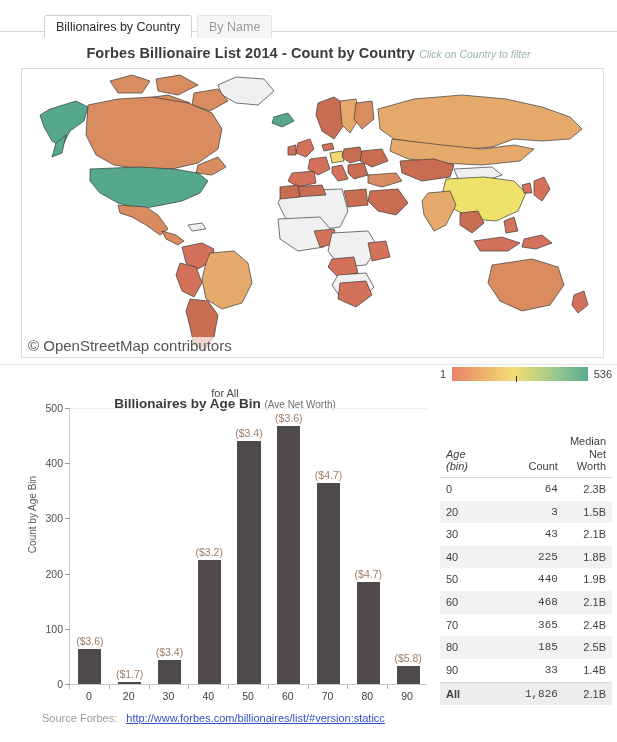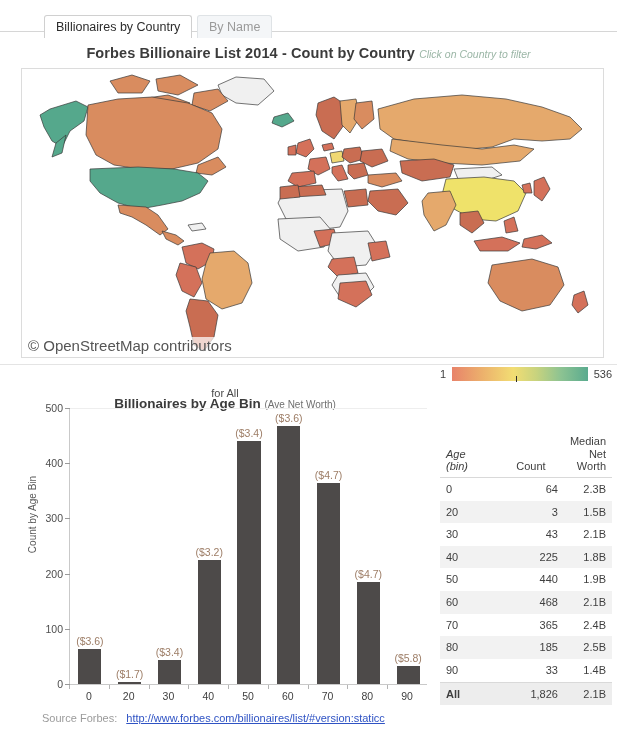--- a/index.html
+++ b/index.html
@@ -264,28 +264,28 @@
   }
   .tbl th {
     font-weight: normal;
     padding: 1px 6px 4px 6px;
     border-bottom: 1px solid #d9d9d9;
     vertical-align: bottom;
     line-height: 1.15;
     color: #3f3f3f;
   }
   .tbl th.c-age   { text-align: left;  width: 46px; font-style: italic; }
-  .tbl th.c-count { width: 54px; }
+  .tbl th.c-count { text-align: right; width: 54px; }
   .tbl th.c-mnw   { text-align: right; }
   .tbl td {
     padding: 5px 6px;
     line-height: 1.15;
   }
   .tbl td.c-age   { text-align: left; }
-  .tbl td.c-count { text-align: right; }
+  .tbl td.c-count { text-align: right; font-family: Liberation Mono, monospace; }
   .tbl td.c-mnw   { text-align: right; }
   .tbl tbody tr.alt td { background: #f2f2f2; }
   .tbl tbody tr.total td {
     background: #ededed;
     border-top: 1px solid #d9d9d9;
     font-weight: bold;
   }
   .tbl tbody tr.total td.c-count,
   .tbl tbody tr.total td.c-mnw { font-weight: normal; }
 </style>

